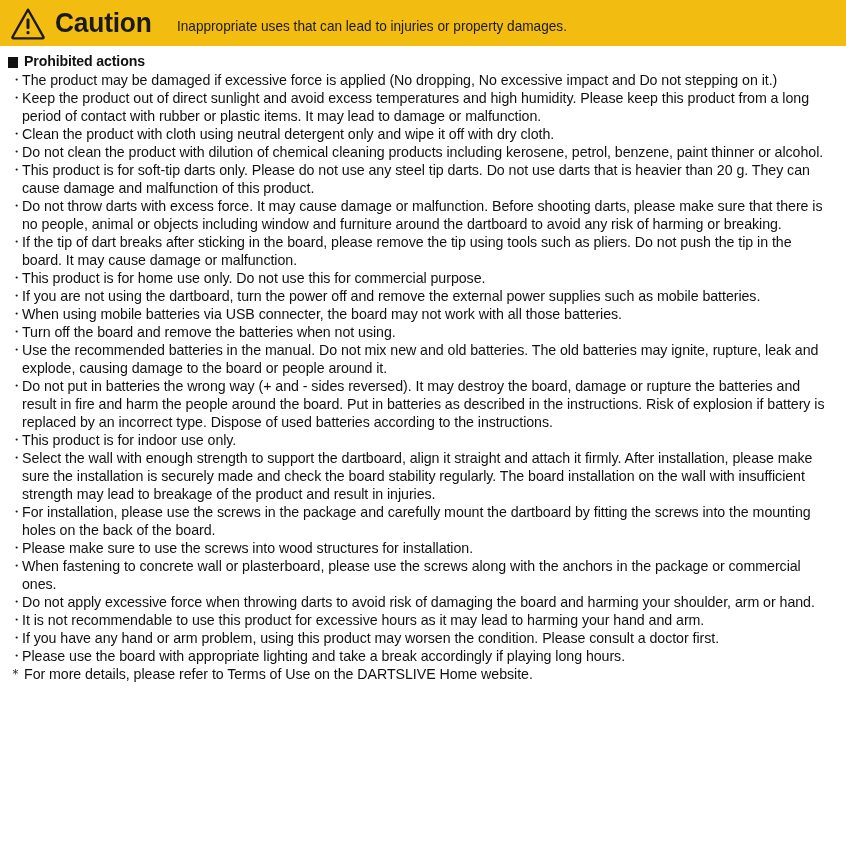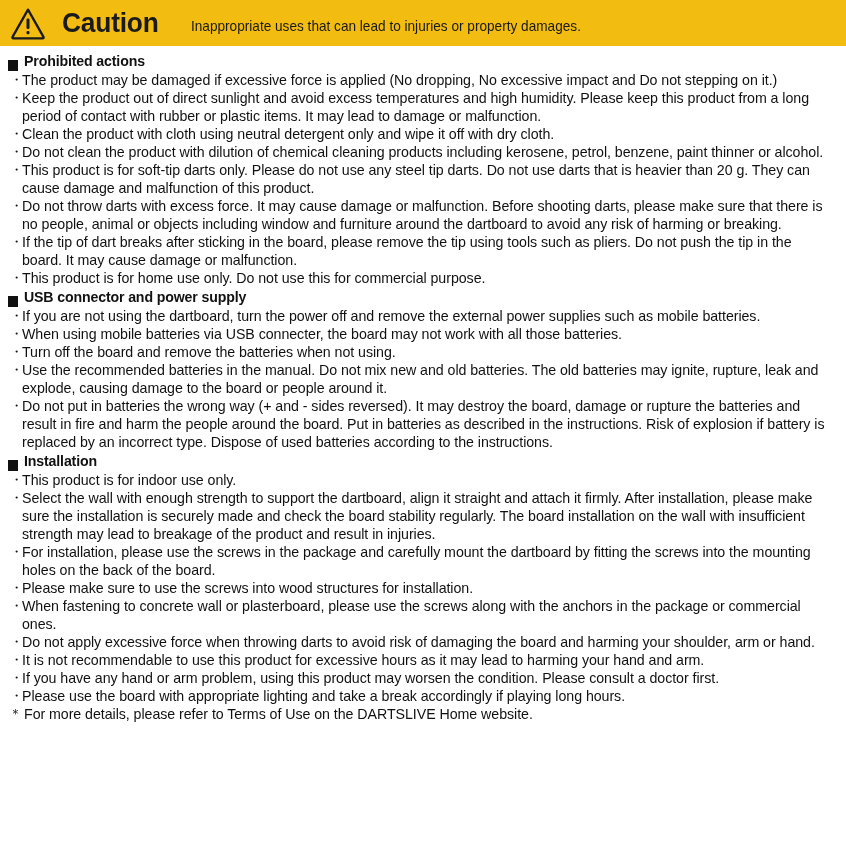--- a/index.html
+++ b/index.html
@@ -16,21 +16,21 @@
     overflow: hidden;
   }
 
   
   .caution-band {
     background: #f2bc10;
     height: 46px;
     display: flex;
     align-items: center;
     padding-left: 10px;
-    gap: 16px;
+    gap: 9px;
   }
   .warn-icon {
     width: 36px;
     height: 33px;
     flex: 0 0 auto;
     display: block;
     margin-top: 1px;
   }
   .caution-word {
     font-size: 28px;
@@ -53,21 +53,21 @@
     white-space: nowrap;
   }
 
   
   .content {
     padding: 5px 6px 0 8px;
   }
 
   .section-head {
     display: flex;
-    align-items: flex-end;
+    align-items: center;
     gap: 6px;
     margin: 1px 0 1px 0;
     height: 18px;
   }
   .sq {
     display: inline-block;
     width: 10px;
     height: 11px;
     background: #111111;
     flex: 0 0 auto;
@@ -159,47 +159,39 @@
         <span class="bullet-text">Do not throw darts with excess force. It may cause damage or malfunction. Before shooting darts, please make sure that there is no people, animal or objects including window and furniture around the dartboard to avoid any risk of harming or breaking.</span>
       </div>
       <div class="bullet-row">
         <span class="bullet-mark">・</span>
         <span class="bullet-text">If the tip of dart breaks after sticking in the board, please remove the tip using tools such as pliers. Do not push the tip in the board. It may cause damage or malfunction.</span>
       </div>
       <div class="bullet-row">
         <span class="bullet-mark">・</span>
         <span class="bullet-text">This product is for home use only. Do not use this for commercial purpose.</span>
       </div>
-      <div class="section-head">
-        <span class="sq"></span>
-        <span class="section-head-label">USB connector and power supply</span>
-      </div>
       <div class="bullet-row">
         <span class="bullet-mark">・</span>
         <span class="bullet-text">If you are not using the dartboard, turn the power off and remove the external power supplies such as mobile batteries.</span>
       </div>
       <div class="bullet-row">
         <span class="bullet-mark">・</span>
         <span class="bullet-text">When using mobile batteries via USB connecter, the board may not work with all those batteries.</span>
       </div>
       <div class="bullet-row">
         <span class="bullet-mark">・</span>
         <span class="bullet-text">Turn off the board and remove the batteries when not using.</span>
       </div>
       <div class="bullet-row">
         <span class="bullet-mark">・</span>
         <span class="bullet-text">Use the recommended batteries in the manual. Do not mix new and old batteries. The old batteries may ignite, rupture, leak and explode, causing damage to the board or people around it.</span>
       </div>
       <div class="bullet-row">
         <span class="bullet-mark">・</span>
         <span class="bullet-text">Do not put in batteries the wrong way (+ and - sides reversed). It may destroy the board, damage or rupture the batteries and result in fire and harm the people around the board. Put in batteries as described in the instructions. Risk of explosion if battery is replaced by an incorrect type. Dispose of used batteries according to the instructions.</span>
-      </div>
-      <div class="section-head">
-        <span class="sq"></span>
-        <span class="section-head-label">Installation</span>
       </div>
       <div class="bullet-row">
         <span class="bullet-mark">・</span>
         <span class="bullet-text">This product is for indoor use only.</span>
       </div>
       <div class="bullet-row">
         <span class="bullet-mark">・</span>
         <span class="bullet-text">Select the wall with enough strength to support the dartboard, align it straight and attach it firmly. After installation, please make sure the installation is securely made and check the board stability regularly. The board installation on the wall with insufficient strength may lead to breakage of the product and result in injuries.</span>
       </div>
       <div class="bullet-row">

